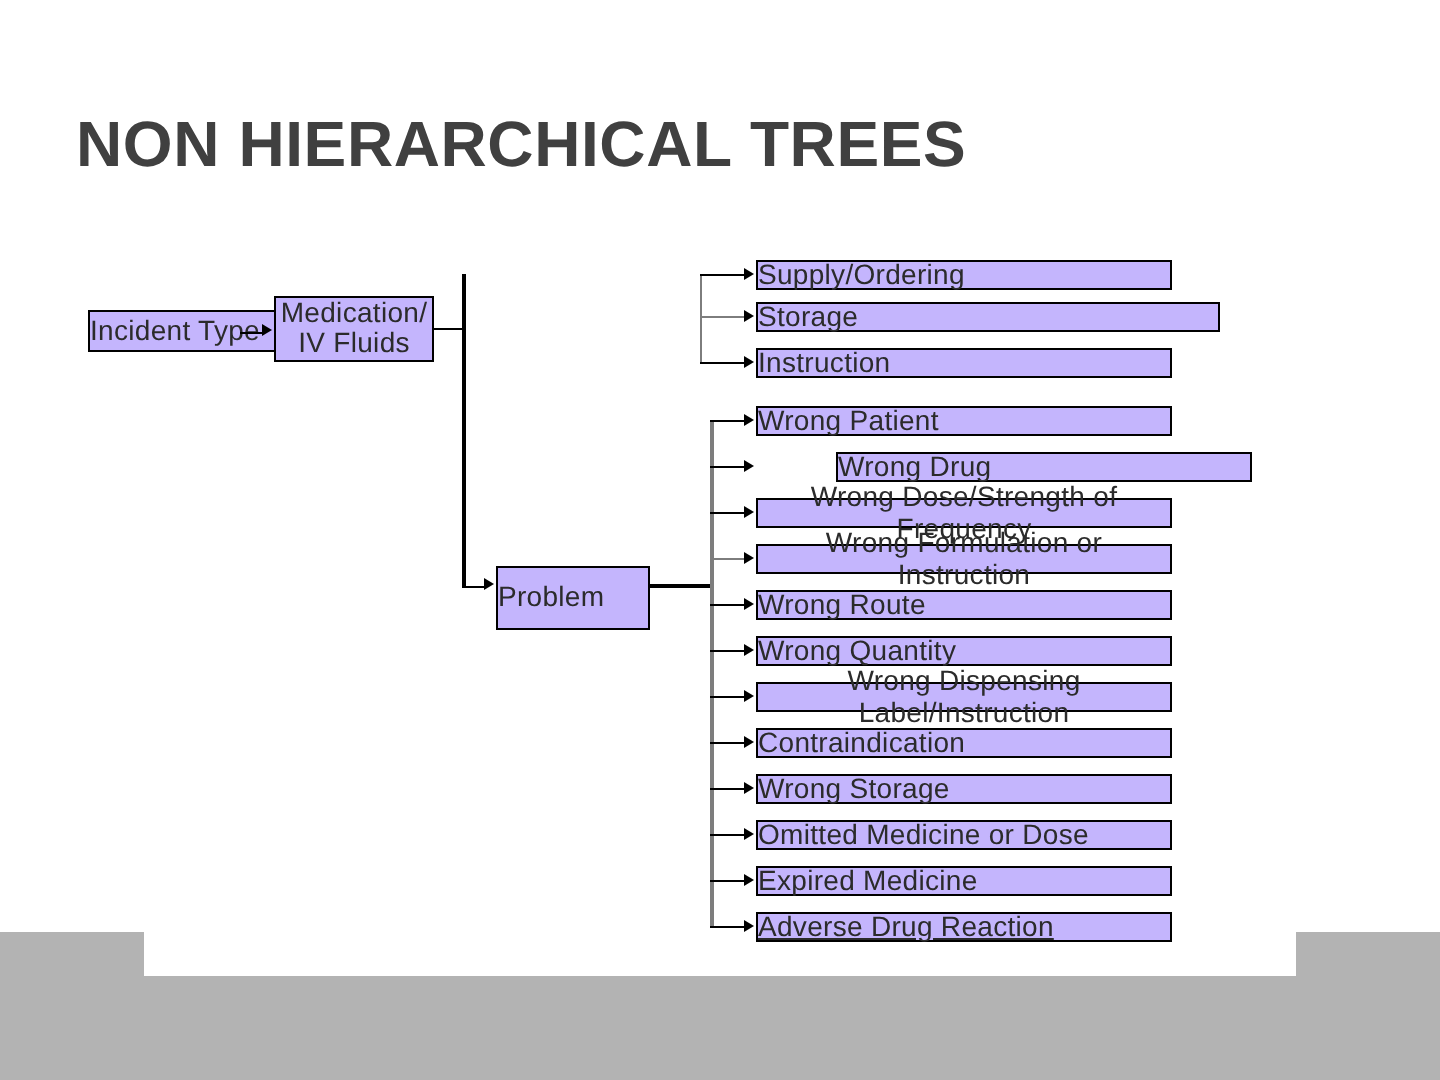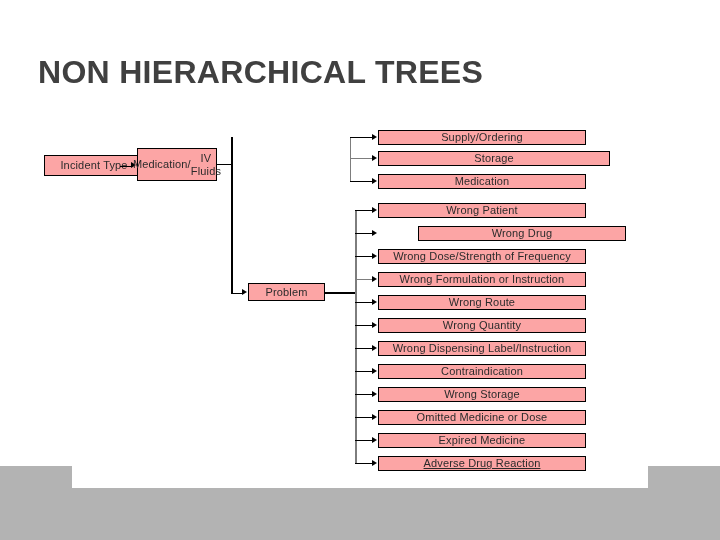--- a/index.html
+++ b/index.html
@@ -25,31 +25,31 @@
     position:absolute;left:38px;top:54px;
     font-size:32px;font-weight:bold;color:#404040;
     letter-spacing:.3px;white-space:nowrap;
   }
 
   
   #diagram{position:absolute;left:0;top:0;width:720px;height:480px;}
 
   .node{
     position:absolute;
-    background:#fca5a5;
+    background:#c4b5fd;
     border:1.2px solid #000000;
     box-sizing:border-box;
     color:#2b2b2b;
-    display:flex;align-items:center;justify-content:center;
+    display:flex;align-items:center;justify-content:flex-start;
     text-align:center;
     line-height:1.1;
-    font-size:11px;
+    font-size:14px;
     letter-spacing:.15px;
   }
-  .node.two-line{flex-direction:row;}
+  .node.two-line{flex-direction:column;}
   .node .ln{display:block;}
 
   
   .conn{position:absolute;background:#000000;}
   .conn.gray{background:#7d7d7d;}
   .arrow{
     position:absolute;width:0;height:0;
     border-top:3.2px solid transparent;
     border-bottom:3.2px solid transparent;
     border-left:5px solid #000000;
@@ -81,21 +81,21 @@
 
     <div class="conn" style="left:217px;top:164px;width:15px;height:1.4px;"></div>
 
     <div class="conn" style="left:231px;top:137px;width:1.6px;height:157px;"></div>
 
     <div class="conn" style="left:231px;top:137px;width:1.6px;height:1.6px;"></div>
 
     <div class="conn" style="left:231px;top:292.5px;width:12px;height:1.4px;"></div>
     <div class="arrow" style="left:242px;top:289.4px;"></div>
 
-    <div class="node" style="left:248px;top:283px;width:77px;height:18px;">
+    <div class="node" style="left:248px;top:283px;width:77px;height:32px;">
       <span class="ln">Problem</span>
     </div>
 
     <div class="conn" style="left:325px;top:292px;width:31px;height:2.4px;"></div>
 
     <div class="conn gray" style="left:350px;top:137px;width:1.4px;height:45px;"></div>
 
     <div class="conn" style="left:350px;top:137px;width:24px;height:1.4px;"></div>
     <div class="arrow" style="left:372px;top:133.9px;"></div>
     <div class="node" style="left:378px;top:130px;width:208px;height:15px;">
@@ -104,21 +104,21 @@
 
     <div class="conn gray" style="left:350px;top:158px;width:24px;height:1.4px;"></div>
     <div class="arrow" style="left:372px;top:154.9px;"></div>
     <div class="node" style="left:378px;top:151px;width:232px;height:15px;">
       <span class="ln">Storage</span>
     </div>
 
     <div class="conn" style="left:350px;top:181px;width:24px;height:1.4px;"></div>
     <div class="arrow" style="left:372px;top:177.9px;"></div>
     <div class="node" style="left:378px;top:174px;width:208px;height:15px;">
-      <span class="ln">Medication</span>
+      <span class="ln">Instruction</span>
     </div>
 
     <div class="conn gray" style="left:355px;top:210px;width:1.6px;height:253px;"></div>
 
     <div class="conn" style="left:355px;top:210px;width:19px;height:1.4px;"></div>
     <div class="arrow" style="left:372px;top:206.9px;"></div>
     <div class="node" style="left:378px;top:203px;width:208px;height:15px;">
       <span class="ln">Wrong Patient</span>
     </div>
 

